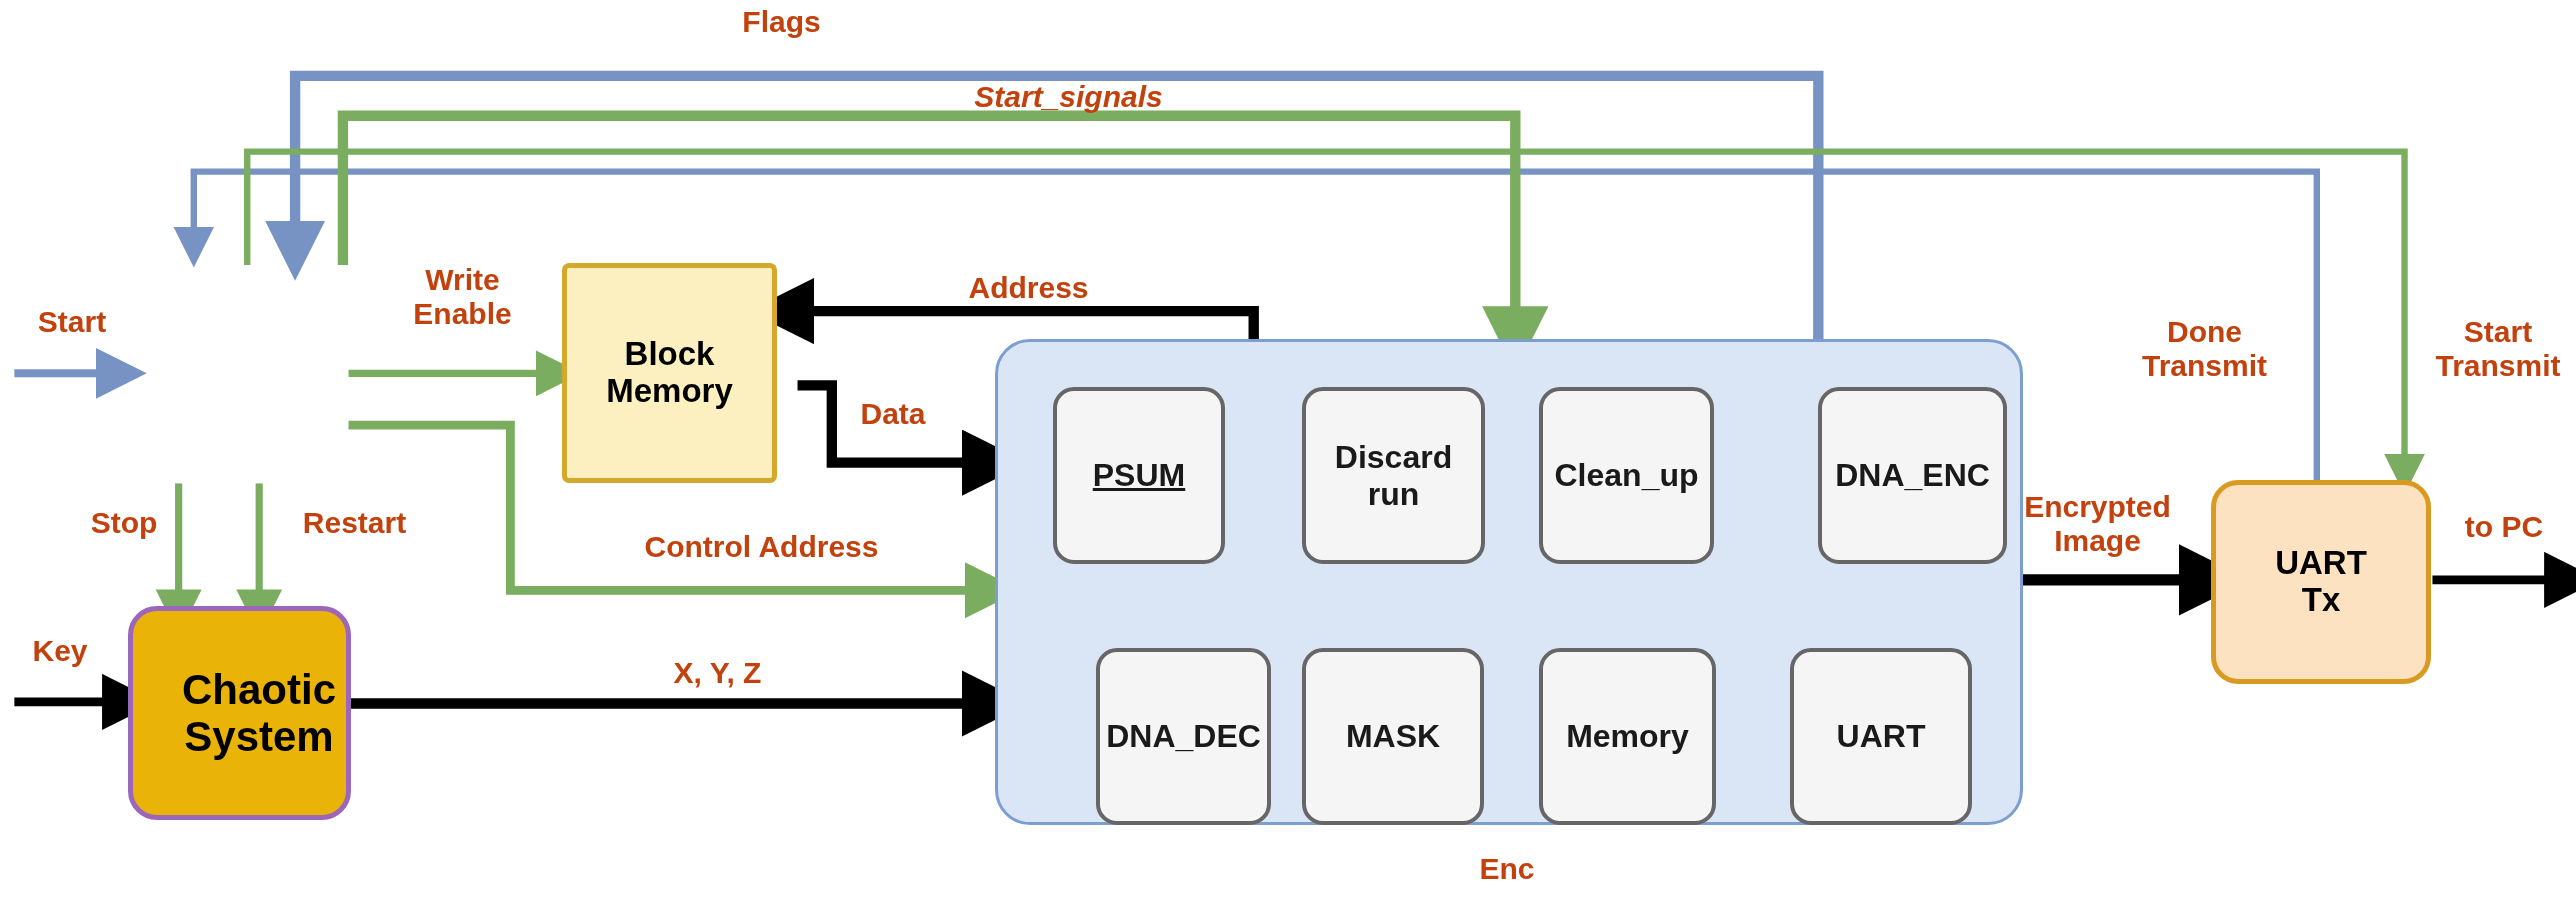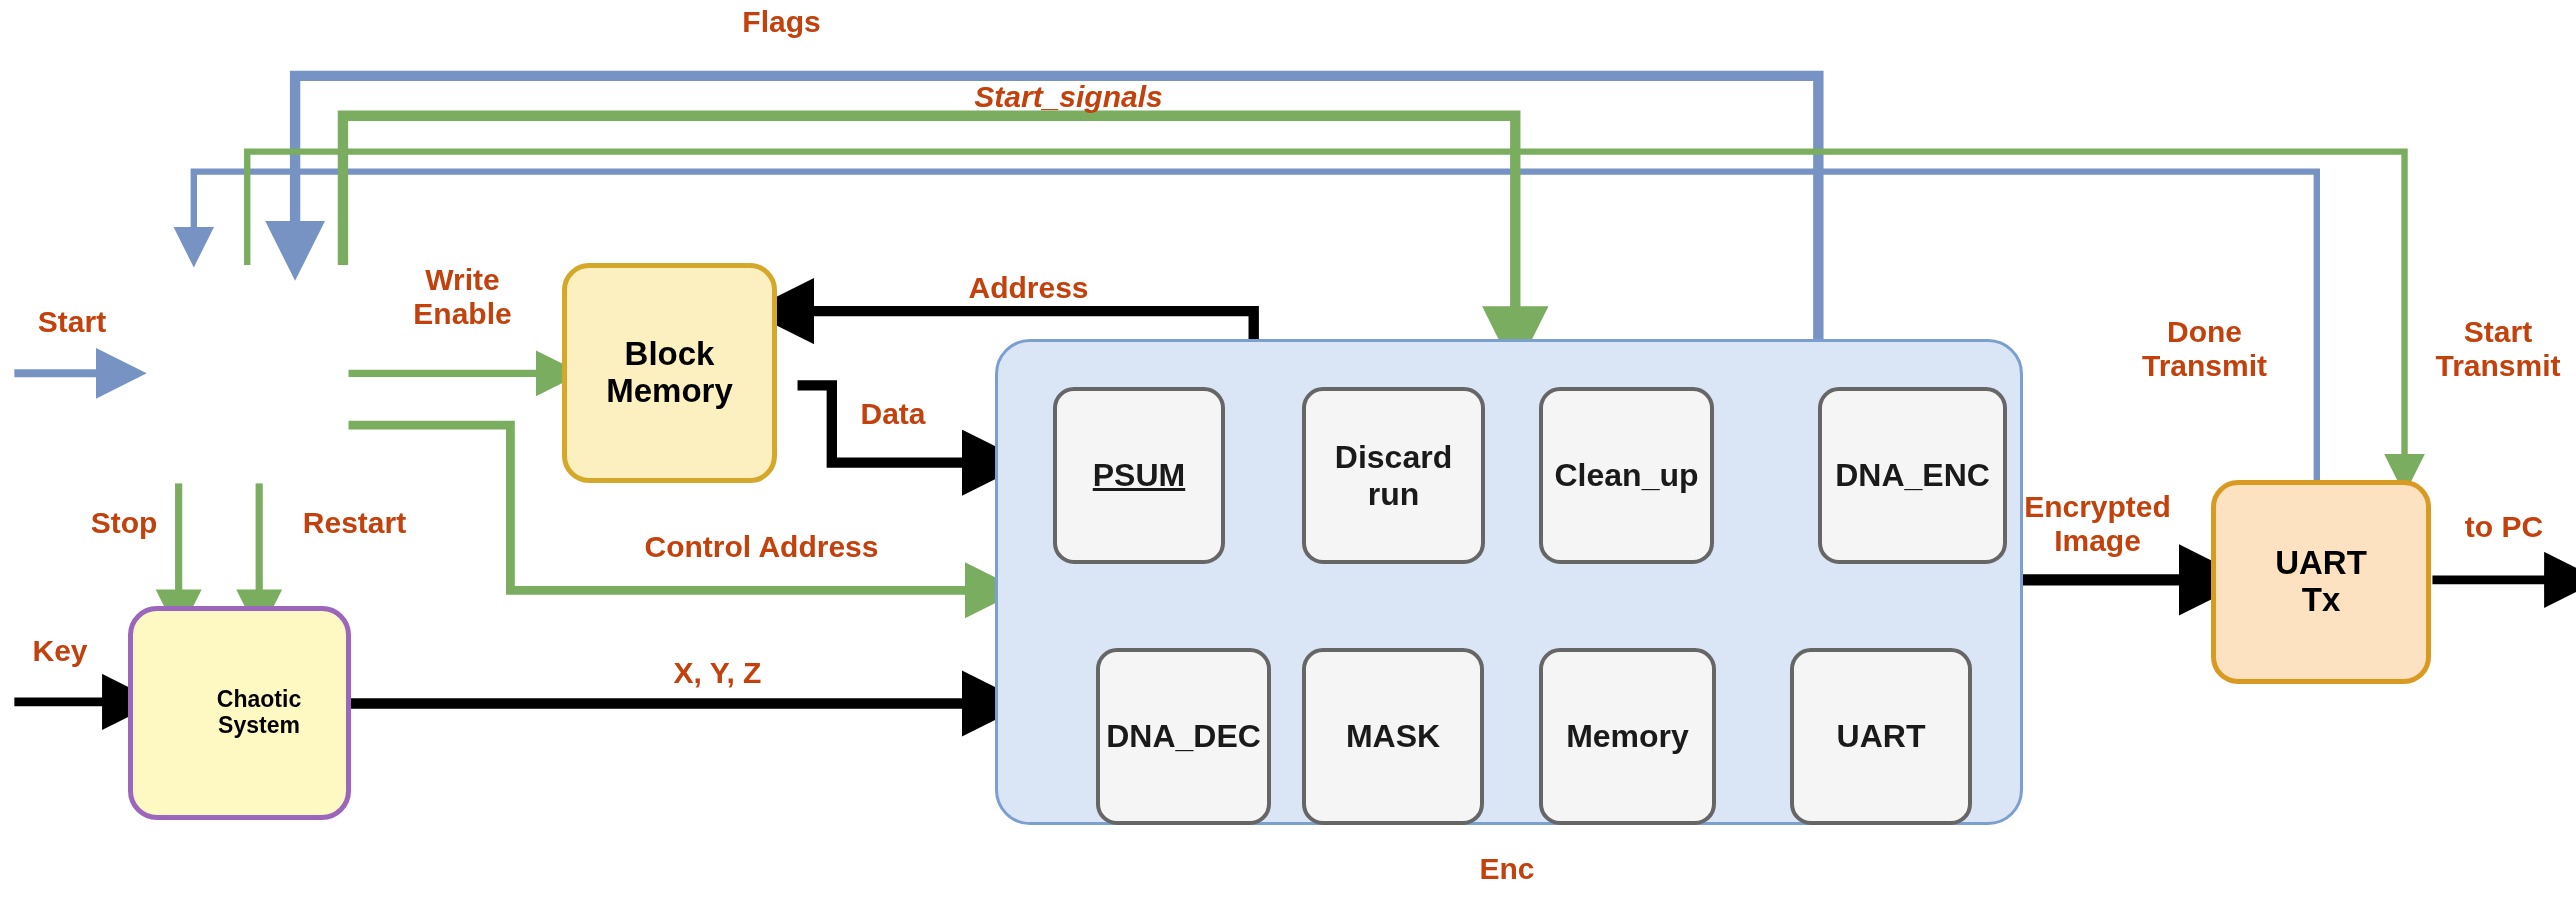--- a/index.html
+++ b/index.html
@@ -145,26 +145,26 @@
       <path d="M 1540,900 L 1612,900" stroke-width="11" marker-end="url(#ah-black-sm)"></path>
       <path d="M 1862,900 L 1928,900" stroke-width="11" marker-end="url(#ah-black-sm)"></path>
 
       <path d="M 1898,995 L 1898,805 L 2222,805 L 2222,845 L 2247,845" stroke-width="11" marker-end="url(#ah-black-sm)"></path>
 
       <path d="M 2385,810 L 2385,742" stroke-width="11"></path>
     </g>
   </svg>
 
 
-  <div class="blk" style="left:562px; top:263px; width:215px; height:220px; background:#fdf0c0; border:5.6px solid #d4a82a; border-radius:27px; font-size:33px;">
+  <div class="blk" style="left:562px; top:263px; width:215px; height:220px; background:#fdf0c0; border:5.6px solid #d4a82a; border-radius:7px; font-size:33px;">
     <span>Block
 Memory</span>
   </div>
 
-  <div class="blk" style="left:128px; top:606px; width:223px; height:214px; background:#fef9c3; border:5.6px solid #9b66bb; border-radius:29px; font-size:23px;padding-left:39px;">
+  <div class="blk" style="left:128px; top:606px; width:223px; height:214px; background:#eab308; border:5.6px solid #9b66bb; border-radius:29px; font-size:42px;padding-left:39px;">
     <span>Chaotic
 System</span>
   </div>
 
   <div class="blk" style="left:2211px; top:480px; width:220px; height:204px; background:#fde2c1; border:5.6px solid #d99a22; border-radius:27px; font-size:33px;">
     <span>UART
 Tx</span>
   </div>
 
   <div class="enc-container" style="left:995px; top:339px; width:1028px; height:486px;"></div>

